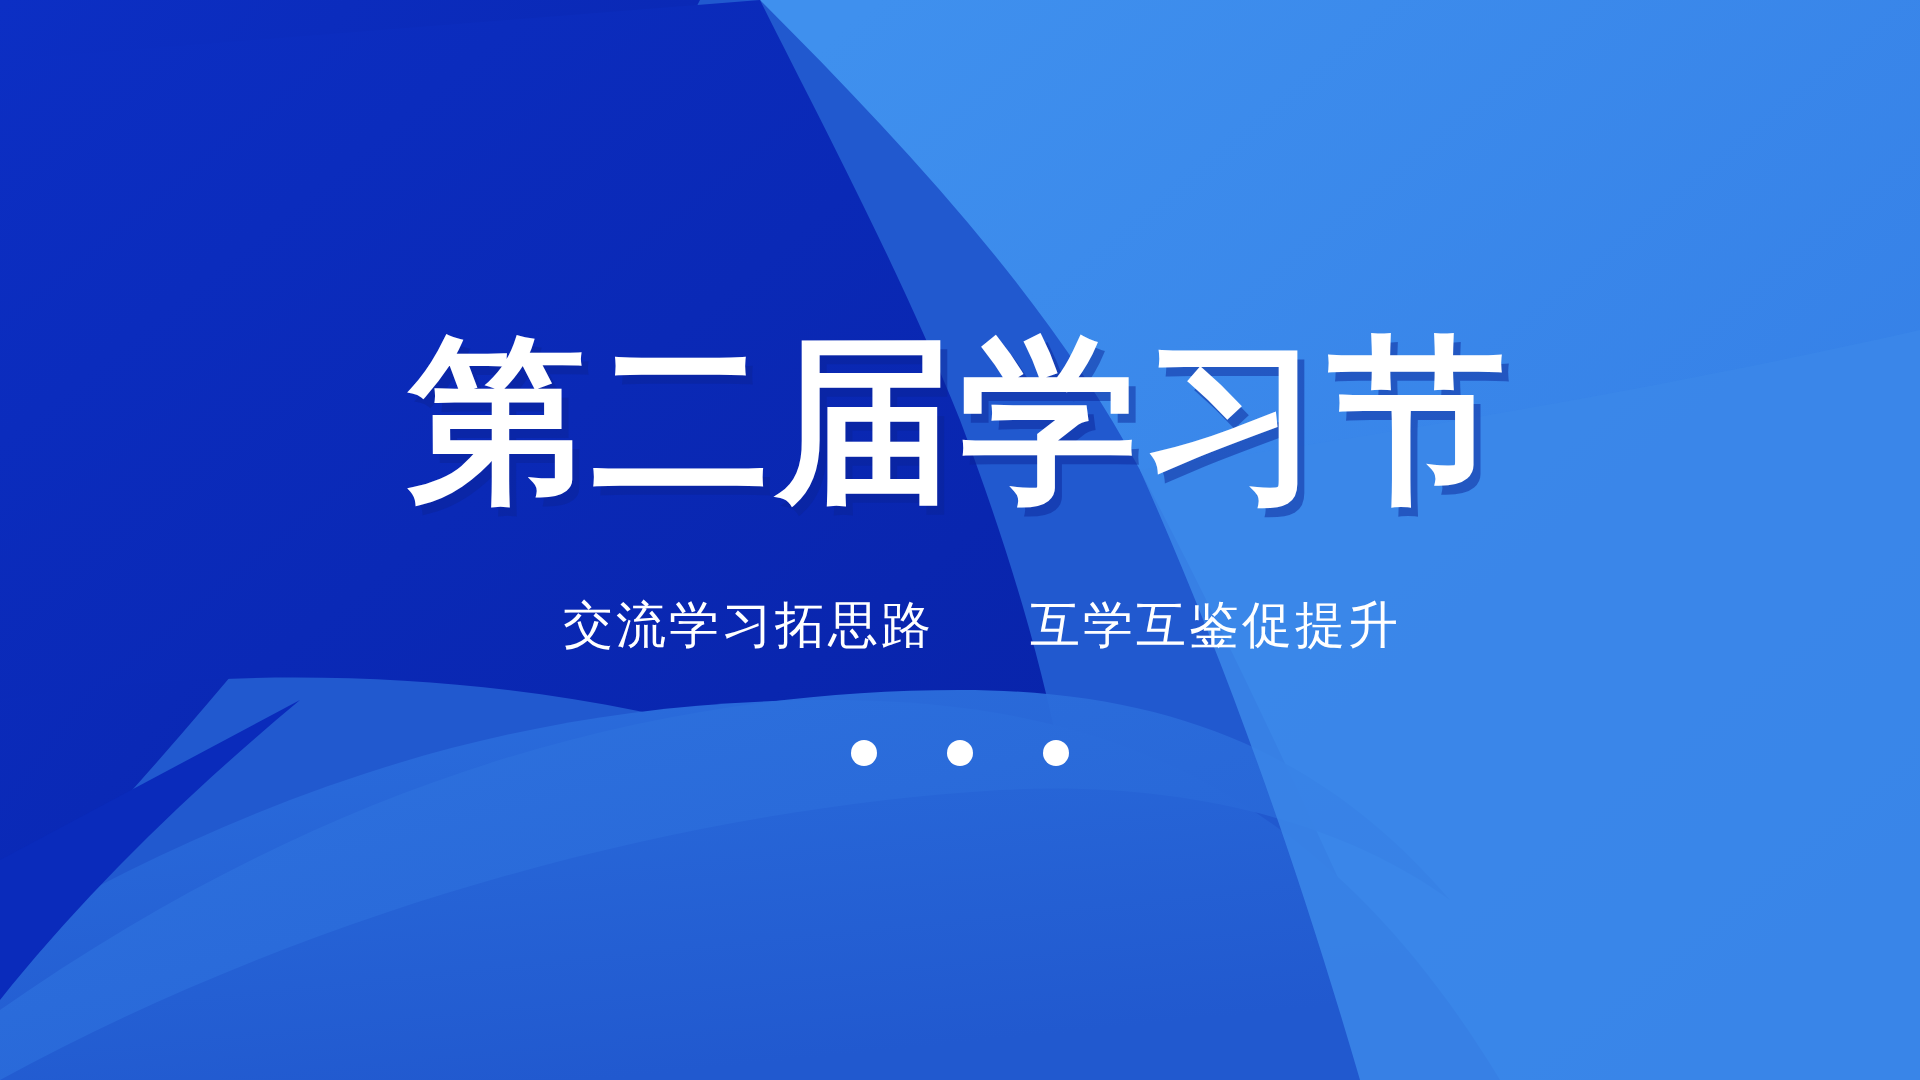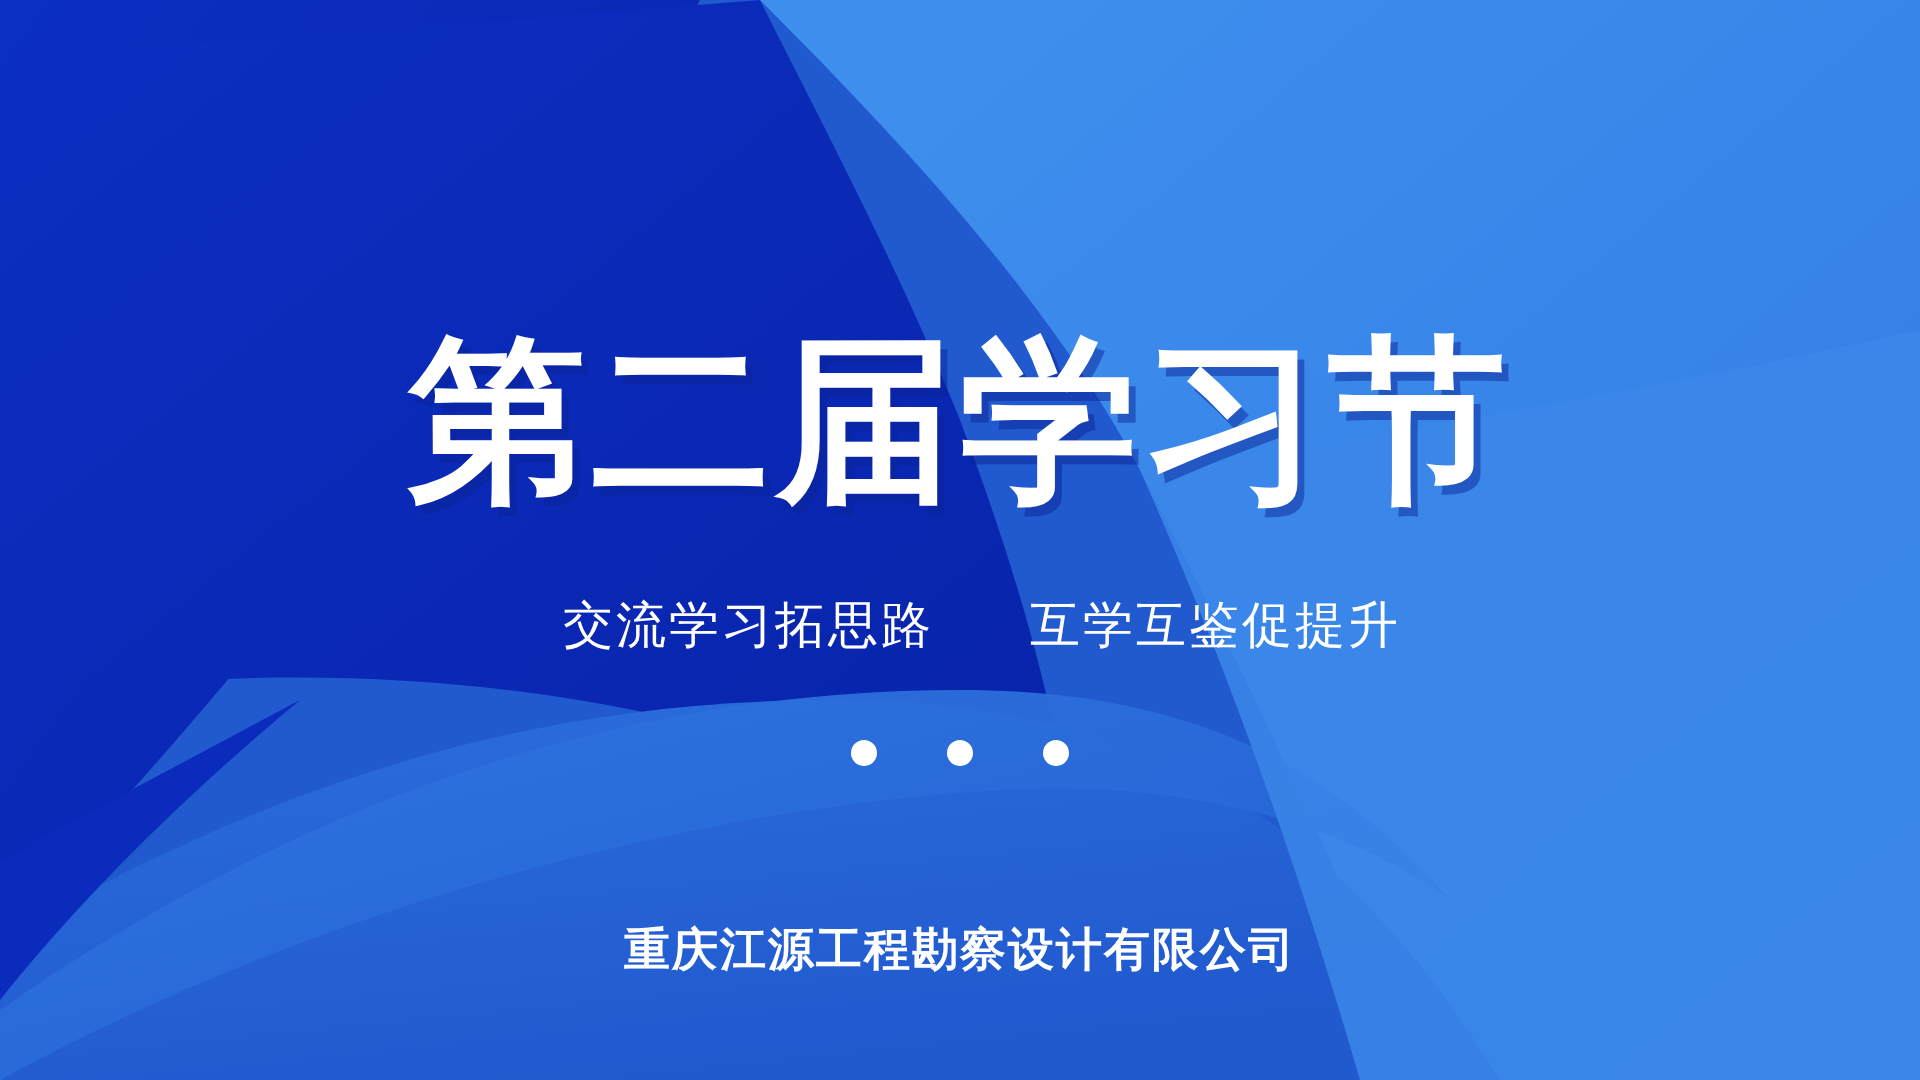--- a/index.html
+++ b/index.html
@@ -156,16 +156,15 @@
       <span class="gap"></span>
       <span>互学互鉴促提升</span>
     </div>
 
     <div class="dots">
       <span class="dot"></span>
       <span class="dot"></span>
       <span class="dot"></span>
     </div>
 
-    <div class="org">重庆江源工程勘察设计有限公司</div>
 
   </div>
 </div>
 
 </body></html>

